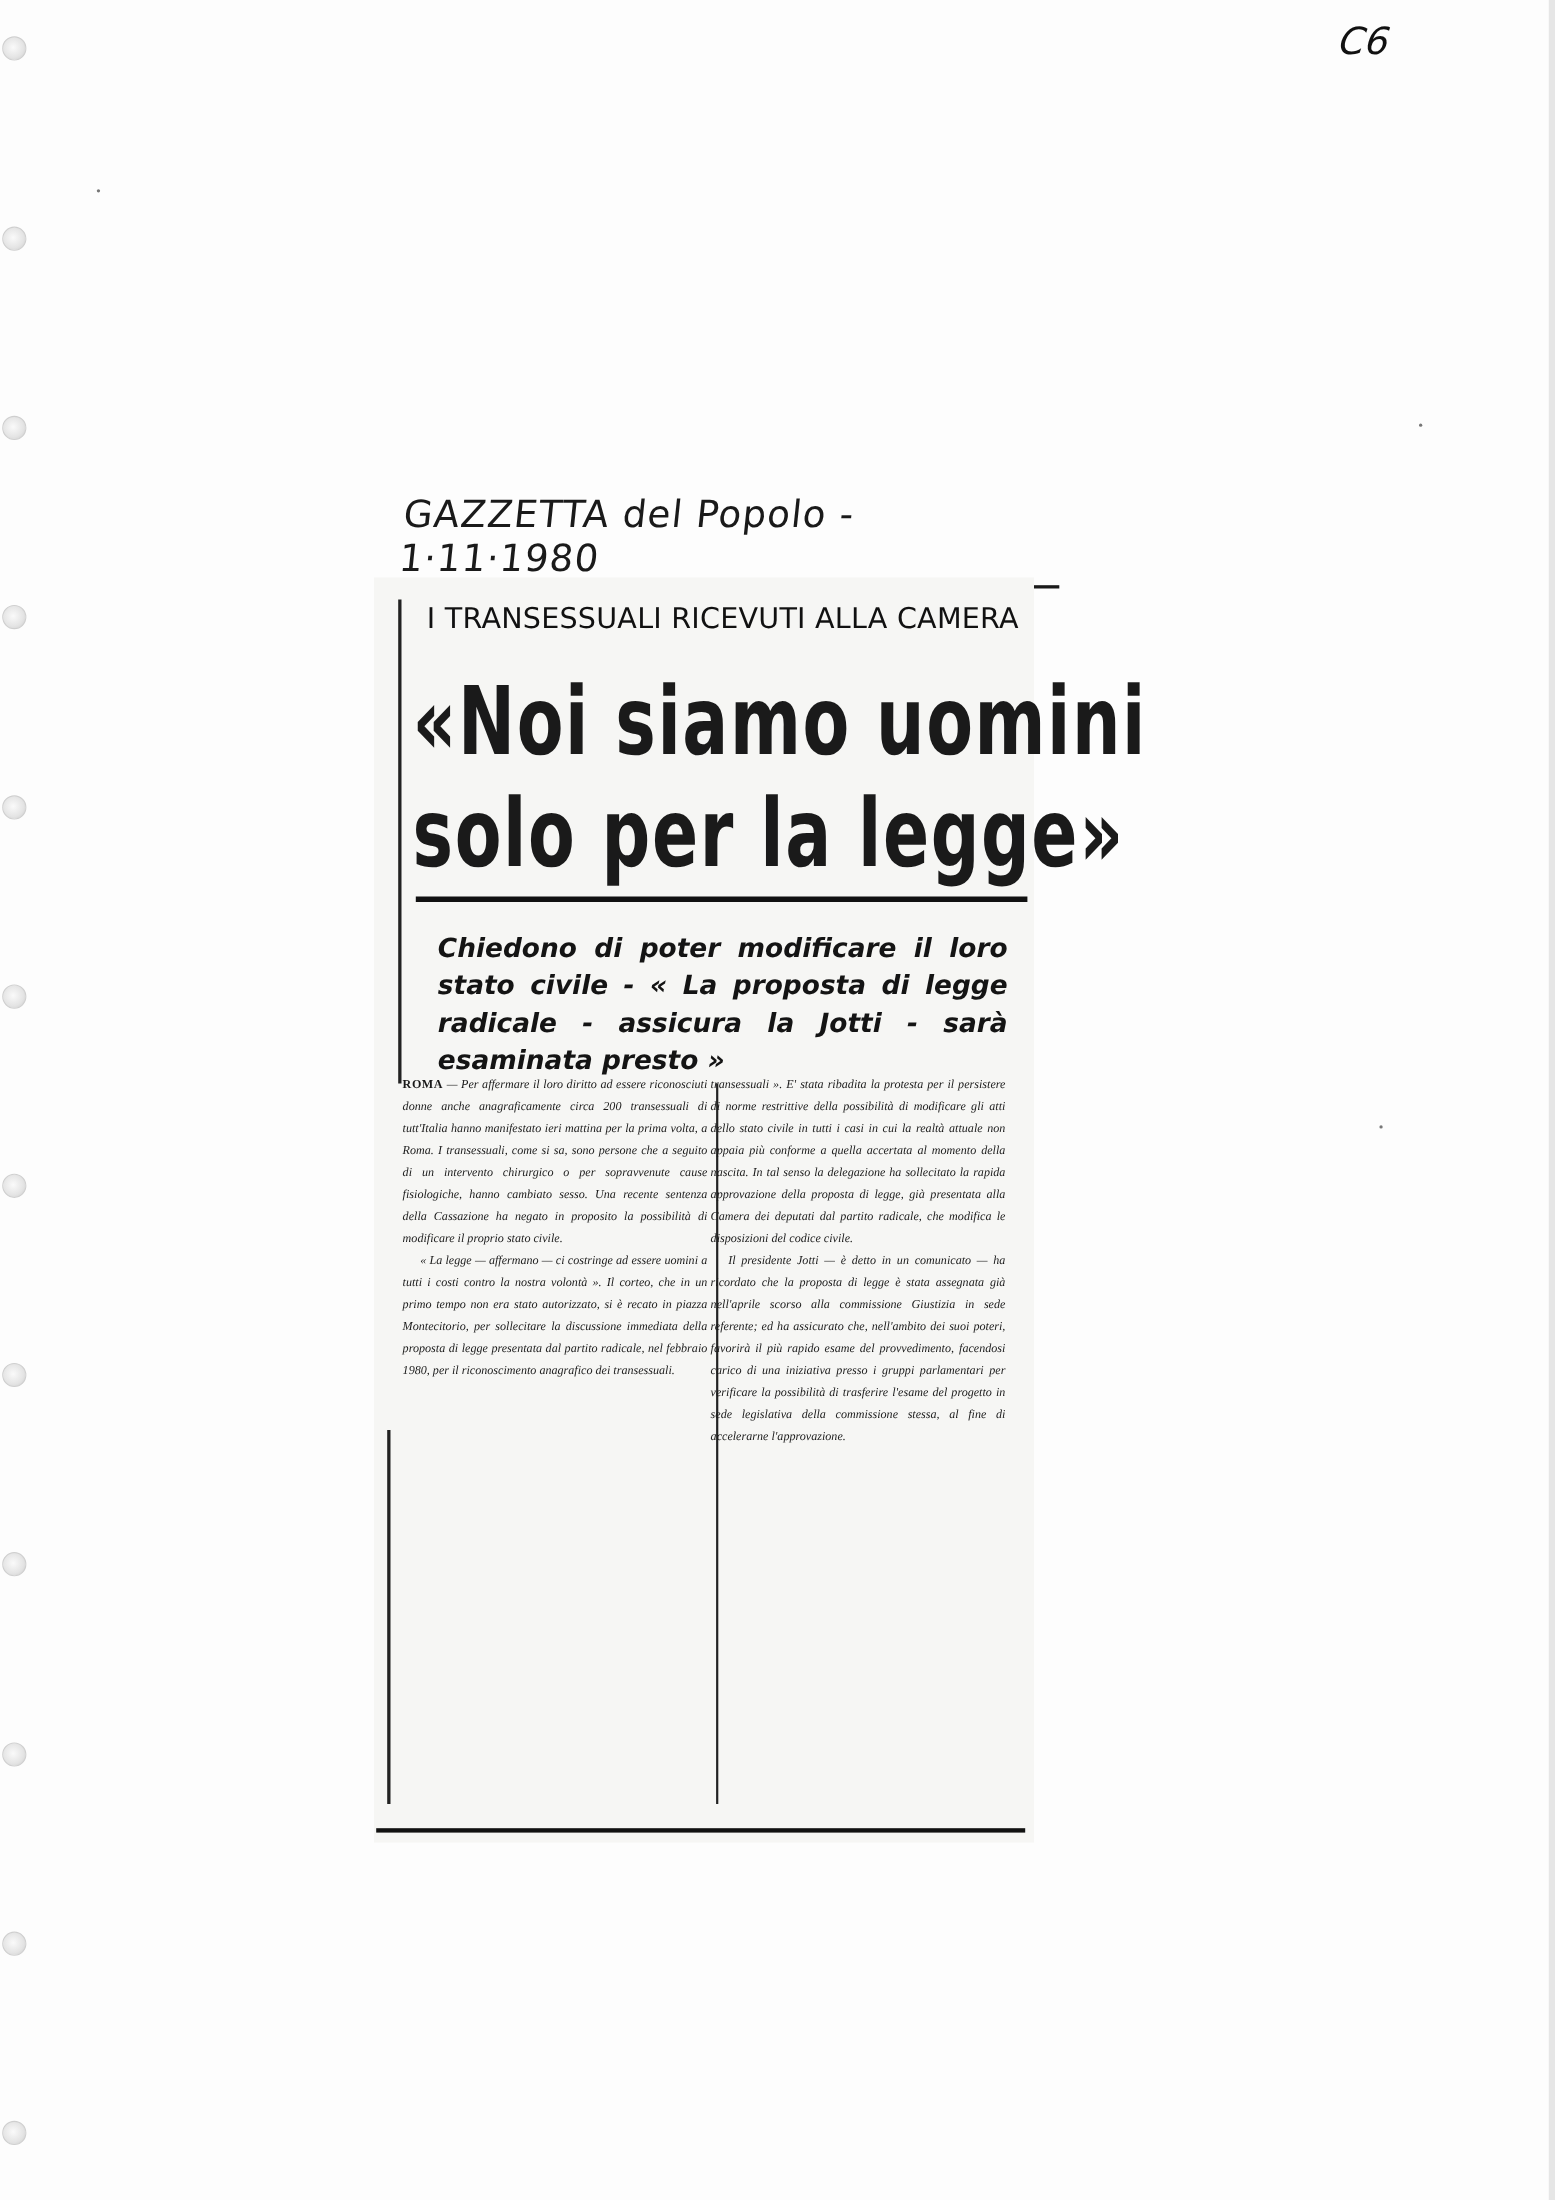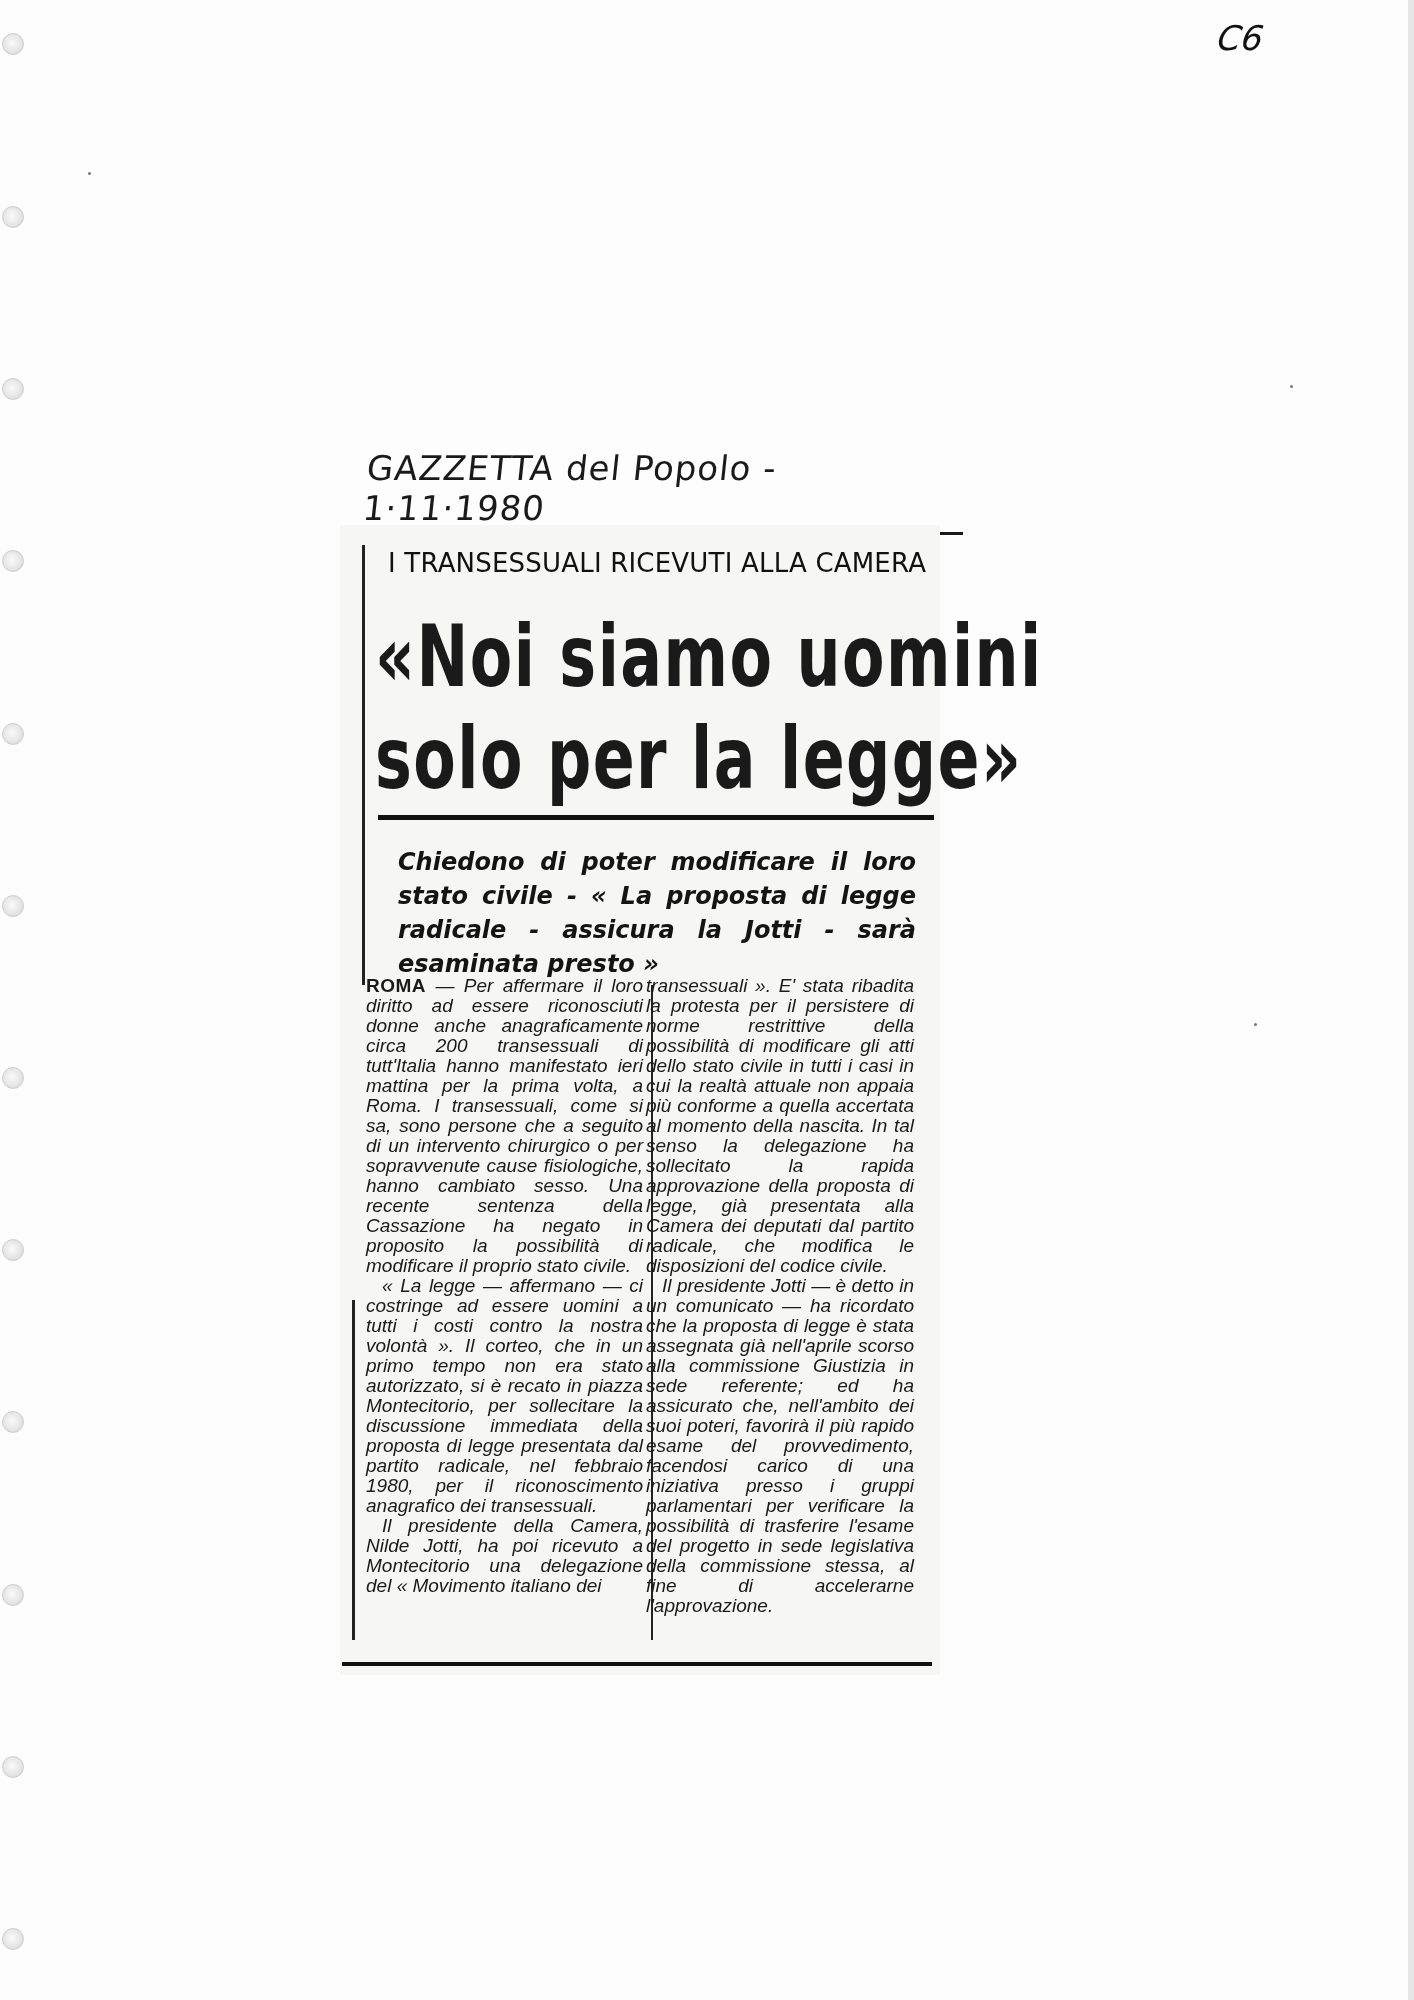--- a/index.html
+++ b/index.html
@@ -50,22 +50,22 @@
     .headline div { width: 785px; text-align: justify; text-align-last: justify; }
     .headline-rule { position: absolute; left: 378px; top: 815px; width: 556px; height: 5px; background: #111; }
     .subheadline {
       position: absolute; left: 398px; top: 845px; width: 518px;
       font-family: "DejaVu Sans", sans-serif; font-size: 24px; line-height: 34px;
       font-weight: bold; color: #141414; text-align: justify; font-style: italic;
     }
 
     .col {
       position: absolute; top: 976px;
-      font-family: Liberation Sans, sans-serif; font-style: italic;
-      font-size: 19px; line-height: 20px; color: #1a1a1a;
+      font-family: Liberation Serif, serif; font-style: italic;
+      font-size: 11px; line-height: 20px; color: #1a1a1a;
       text-align: justify; hyphens: manual;
     }
     .col p { margin: 0; text-indent: 16px; }
     .col p.first { text-indent: 0; }
     .col .dateline { font-style: normal; font-weight: bold; letter-spacing: 0.5px; }
     .col-left { left: 366px; width: 277px; }
     .col-right { left: 646px; width: 268px; }
     .col-rule-left { position: absolute; left: 352px; top: 1300px; width: 3px; height: 340px; background: #222; }
     .col-divider { position: absolute; left: 651px; top: 985px; width: 2px; height: 655px; background: #222; }
     .bottom-rule { position: absolute; left: 342px; top: 1662px; width: 590px; height: 4px; background: #111; }
@@ -110,21 +110,20 @@
 <div class="headline-rule"></div>
 
 <div class="subheadline">Chiedono di poter modificare il loro stato civile - « La proposta di legge radicale - assicura la Jotti - sarà esaminata presto »</div>
 
 <div class="col-divider"></div>
 <div class="col-rule-left"></div>
 
 <div class="col col-left">
   <p class="first"><span class="dateline">ROMA</span><span> — Per affermare il loro diritto ad essere riconosciuti donne anche anagraficamente circa 200 transessuali di tutt'Italia hanno manifestato ieri mattina per la prima volta, a Roma. I transessuali, come si sa, sono persone che a seguito di un intervento chirurgico o per sopravvenute cause fisiologiche, hanno cambiato sesso. Una recente sentenza della Cassazione ha negato in proposito la possibilità di modificare il proprio stato civile.</span></p>
   <p>« La legge — affermano — ci costringe ad essere uomini a tutti i costi contro la nostra volontà ». Il corteo, che in un primo tempo non era stato autorizzato, si è recato in piazza Montecitorio, per sollecitare la discussione immediata della proposta di legge presentata dal partito radicale, nel febbraio 1980, per il riconoscimento anagrafico dei transessuali.</p>
-  <p>Il presidente della Camera, Nilde Jotti, ha poi ricevuto a Montecitorio una delegazione del « Movimento italiano dei</p>
 </div>
 
 <div class="col col-right">
   <p class="first">transessuali ». E' stata ribadita la protesta per il persistere di norme restrittive della possibilità di modificare gli atti dello stato civile in tutti i casi in cui la realtà attuale non appaia più conforme a quella accertata al momento della nascita. In tal senso la delegazione ha sollecitato la rapida approvazione della proposta di legge, già presentata alla Camera dei deputati dal partito radicale, che modifica le disposizioni del codice civile.</p>
   <p>Il presidente Jotti — è detto in un comunicato — ha ricordato che la proposta di legge è stata assegnata già nell'aprile scorso alla commissione Giustizia in sede referente; ed ha assicurato che, nell'ambito dei suoi poteri, favorirà il più rapido esame del provvedimento, facendosi carico di una iniziativa presso i gruppi parlamentari per verificare la possibilità di trasferire l'esame del progetto in sede legislativa della commissione stessa, al fine di accelerarne l'approvazione.</p>
 </div>
 
 <div class="bottom-rule"></div>
 
 </body></html>

